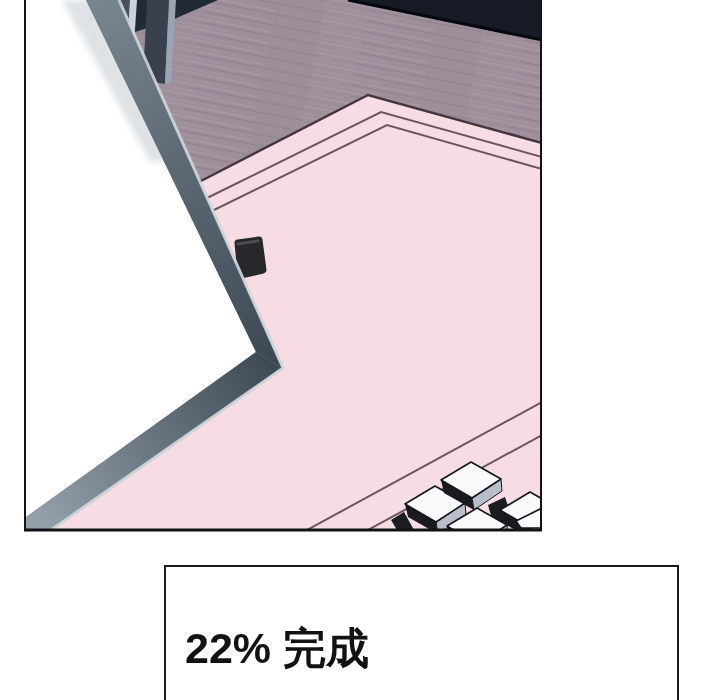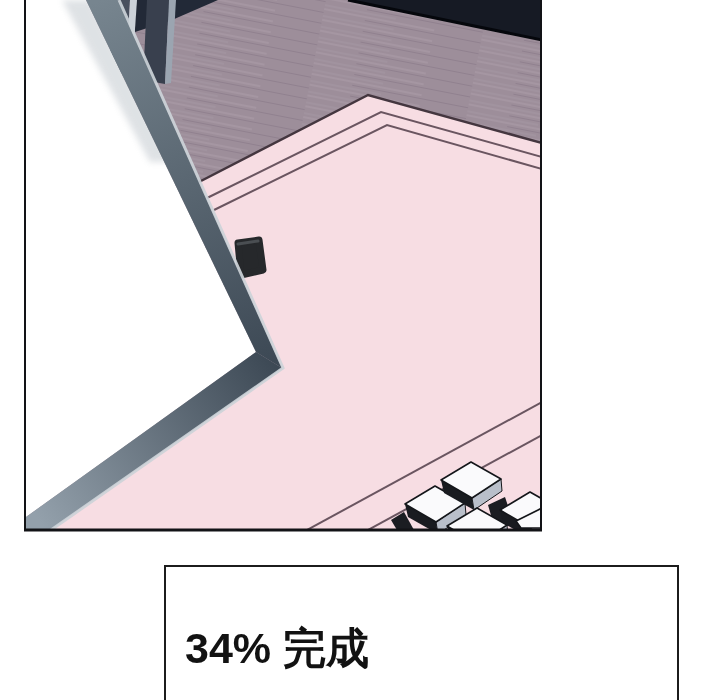--- a/index.html
+++ b/index.html
@@ -139,16 +139,16 @@
     </g>
 
     <g>
       <line class="panel-border" x1="25" y1="0" x2="25" y2="531" stroke-width="2"></line>
       <line class="panel-border" x1="24" y1="530" x2="542" y2="530" stroke-width="3"></line>
       <line class="panel-border" x1="541" y1="0" x2="541" y2="530" stroke-width="2"></line>
     </g>
   </svg>
 
   <div class="loading-box">
-    <div class="loading-text">34% 完成</div>
+    <div class="loading-text">22% 完成</div>
   </div>
 
 </div>
 
 </body></html>

